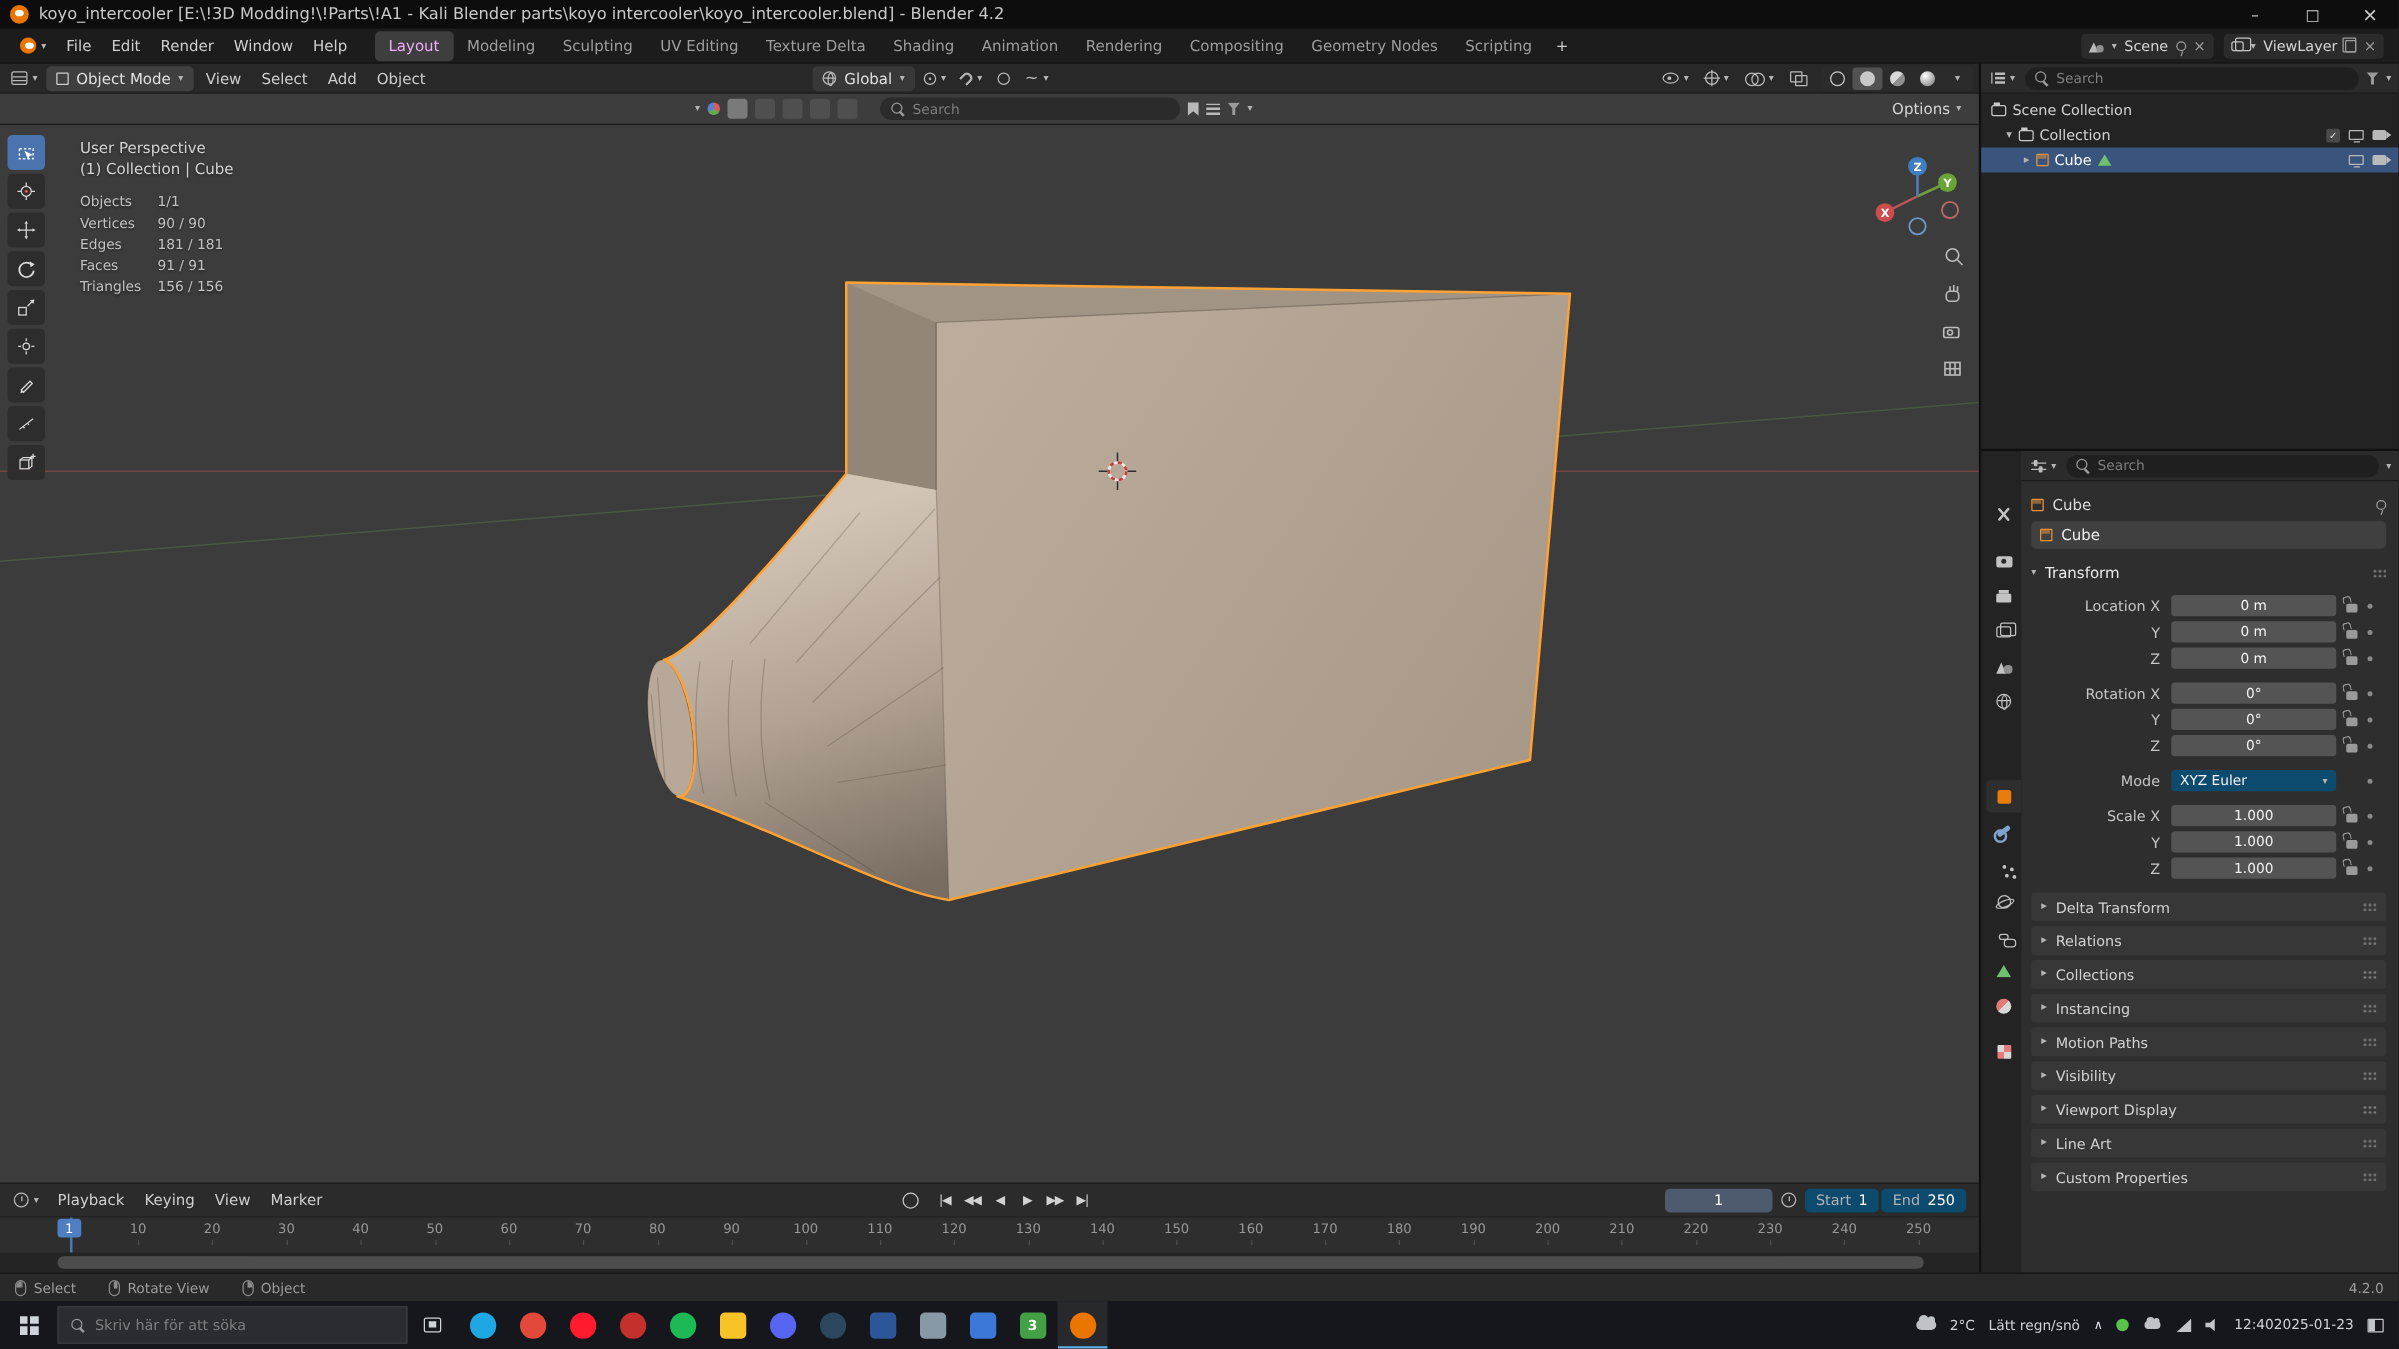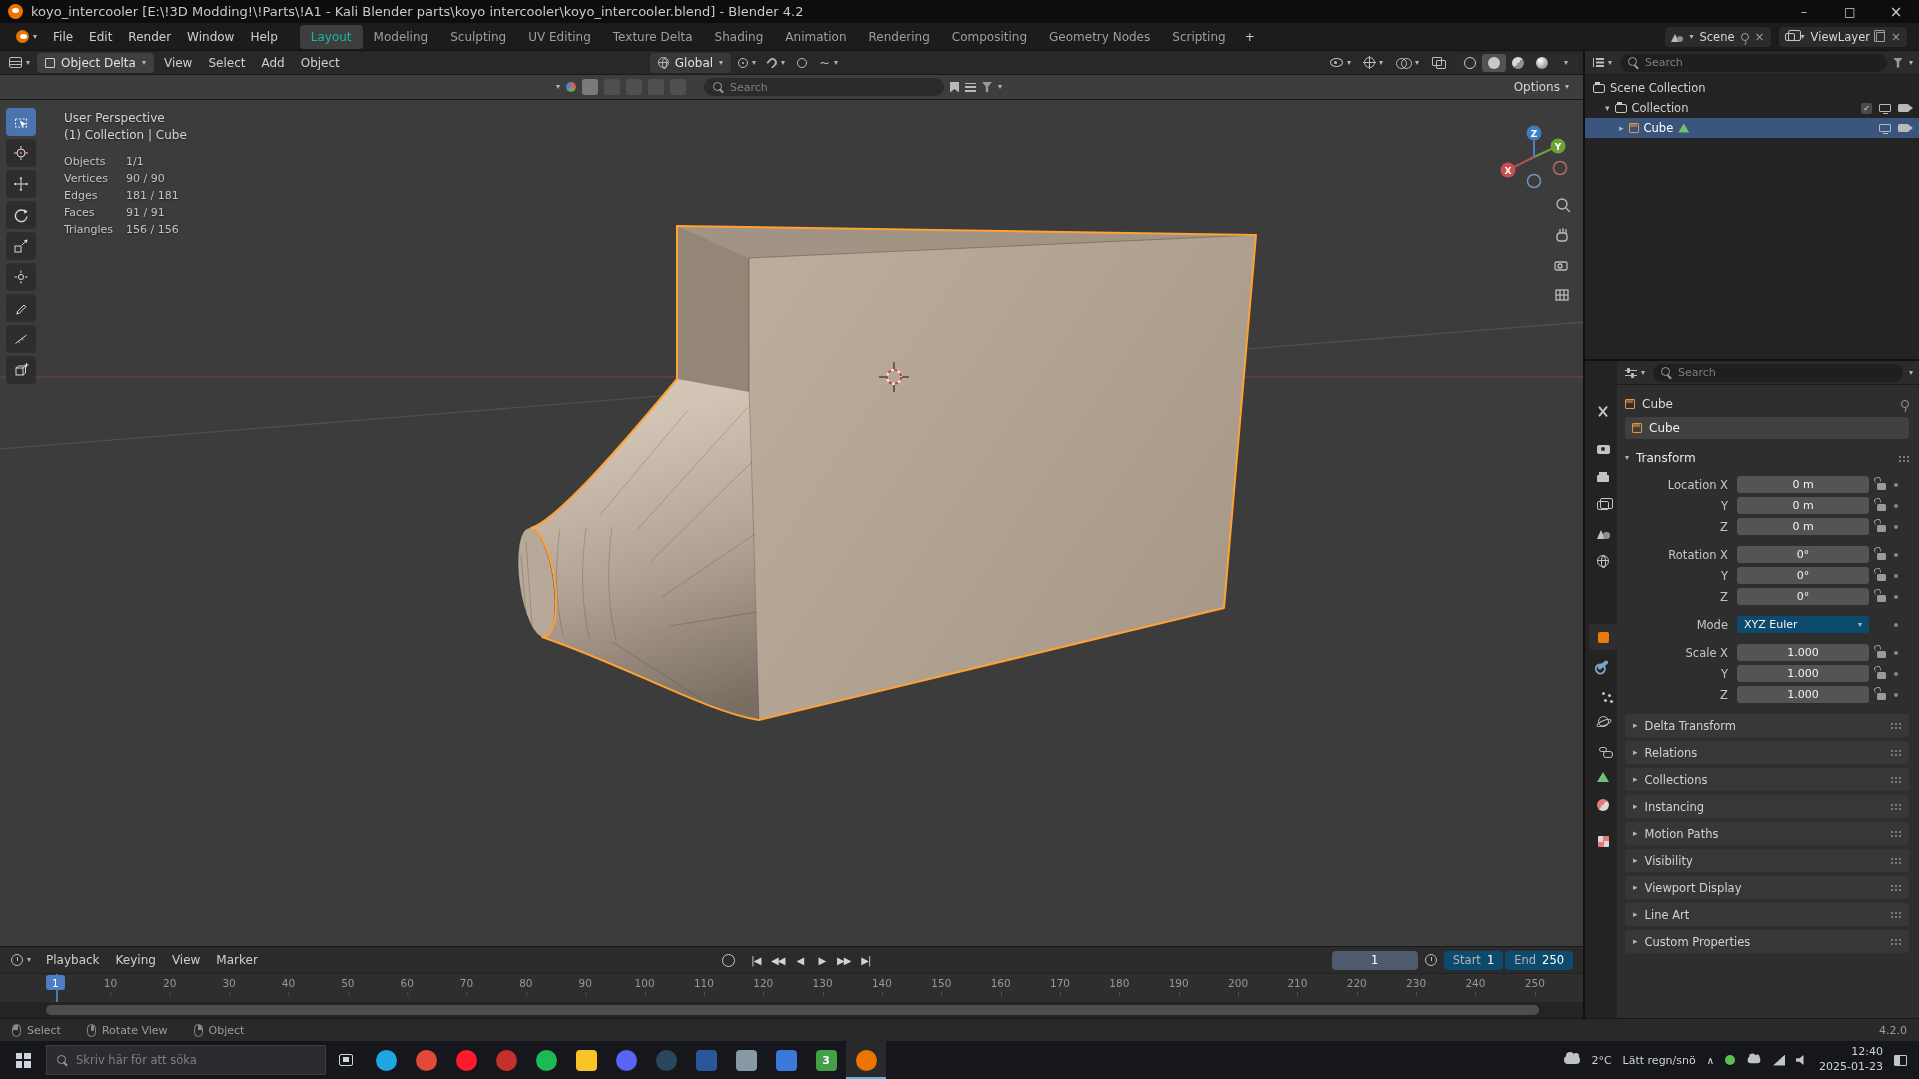--- a/index.html
+++ b/index.html
@@ -22,21 +22,21 @@
   .blogo{width:15px;height:15px;border-radius:50%;background:#ea7600;position:relative;flex:none}
   .blogo::after{content:"";position:absolute;left:4px;top:4px;width:7px;height:5px;border-radius:50%;background:#fff}
 
   
   .menubar{position:absolute;left:0;top:23px;width:100%;height:28px;background:#1c1c1c;
     display:flex;align-items:center;padding:0 8px;border-bottom:1px solid #121212}
   .mbtn{padding:3px 8px;border-radius:4px;color:#cfcfcf;display:flex;align-items:center;gap:4px;white-space:nowrap}
   .menus,.menus2,.wstabs{display:flex;align-items:center}
   .wstabs{margin-left:14px}
   .wstab{padding:5px 11px;border-radius:4px;color:#9e9e9e;white-space:nowrap}
-  .wstab.active{background:#3e3e3e;color:#14b8a6}
+  .wstab.active{background:#3e3e3e;color:#f0abfc}
   .tb-right{margin-left:auto;display:flex;align-items:center;gap:8px;padding-right:4px}
   .idw{background:#2b2b2b;height:20px;border-radius:4px;display:flex;align-items:center;padding:0 6px;gap:6px;font-size:11.5px;color:#d6d6d6}
   .xic{color:#9e9e9e;font-size:12px;line-height:1}
   .pin{width:8px;height:8px;border:1.2px solid #9e9e9e;border-radius:50%;position:relative;flex:none}
   .pin::after{content:"";position:absolute;left:3px;top:7px;width:1.2px;height:4px;background:#9e9e9e;transform:rotate(18deg)}
   .dup{width:9px;height:10px;border:1.2px solid #9e9e9e;border-radius:1px;position:relative;background:transparent;flex:none}
   .dup::before{content:"";position:absolute;left:-3px;top:-3px;width:9px;height:10px;border:1.2px solid #9e9e9e;border-radius:1px}
   .ic-scene{width:12px;height:10px;position:relative;flex:none}
   .ic-scene::before{content:"";position:absolute;left:0;bottom:0;width:0;height:0;border-left:4px solid transparent;border-right:4px solid transparent;border-bottom:8px solid #b9b9b9}
   .ic-scene::after{content:"";position:absolute;right:0;bottom:0;width:6px;height:6px;border-radius:50%;background:#8f8f8f}
@@ -236,21 +236,21 @@
   .appicon.round{border-radius:50%}
   .appicon.square{border-radius:4px}
   .applabel{color:#fff;font-size:11px;font-weight:bold}
   .tray{margin-left:auto;display:flex;align-items:center;gap:11px;padding-right:12px;color:#cfd3d7;font-size:11px}
   .cloud{width:16px;height:8px;background:#bfc3c7;border-radius:8px;position:relative;flex:none}
   .cloud::before{content:"";position:absolute;left:2px;top:-4px;width:8px;height:8px;border-radius:50%;background:#bfc3c7}
   .cloud::after{content:"";position:absolute;right:1px;top:-3px;width:6px;height:6px;border-radius:50%;background:#bfc3c7}
   .gdot{width:10px;height:10px;border-radius:50%;background:#58c24a;flex:none}
   .vol{width:12px;height:12px;background:#c2c5c9;clip-path:polygon(0 35%,30% 35%,62% 8%,62% 92%,30% 65%,0 65%);flex:none}
   .net{width:12px;height:11px;background:#c2c5c9;clip-path:polygon(0 100%,100% 0,100% 100%);flex:none}
-  .dt{display:flex;flex-direction:column;align-items:flex-end;line-height:1.35}
+  .dt{display:flex;align-items:flex-start;line-height:1.35}
   .notif{width:13px;height:11px;border:1.2px solid #c2c5c9;border-radius:1px;position:relative;flex:none}
   .notif::after{content:"";position:absolute;left:0;top:0;width:5px;height:9px;background:#c2c5c9}
 </style>
 </head>
 <body>
 
 <div class="screen">
 
   <div class="titlebar">
     <span class="blogo"></span>
@@ -312,21 +312,21 @@
 
     <div class="left-col">
 
       <div class="vph">
         <div class="hbtn">
           <span class="ic-ed"></span>
           <span class="chev">▾</span>
         </div>
         <div class="dropbtn">
           <span class="ic-cube-s"></span>
-          <span>Object Delta</span>
+          <span>Object Mode</span>
           <span class="chev">▾</span>
         </div>
         <div class="menus2">
 
         <div class="mbtn">View</div>
             <div class="mbtn">Select</div>
             <div class="mbtn">Add</div>
             <div class="mbtn">Object</div>
           </div>
         <div class="dropbtn orient">

